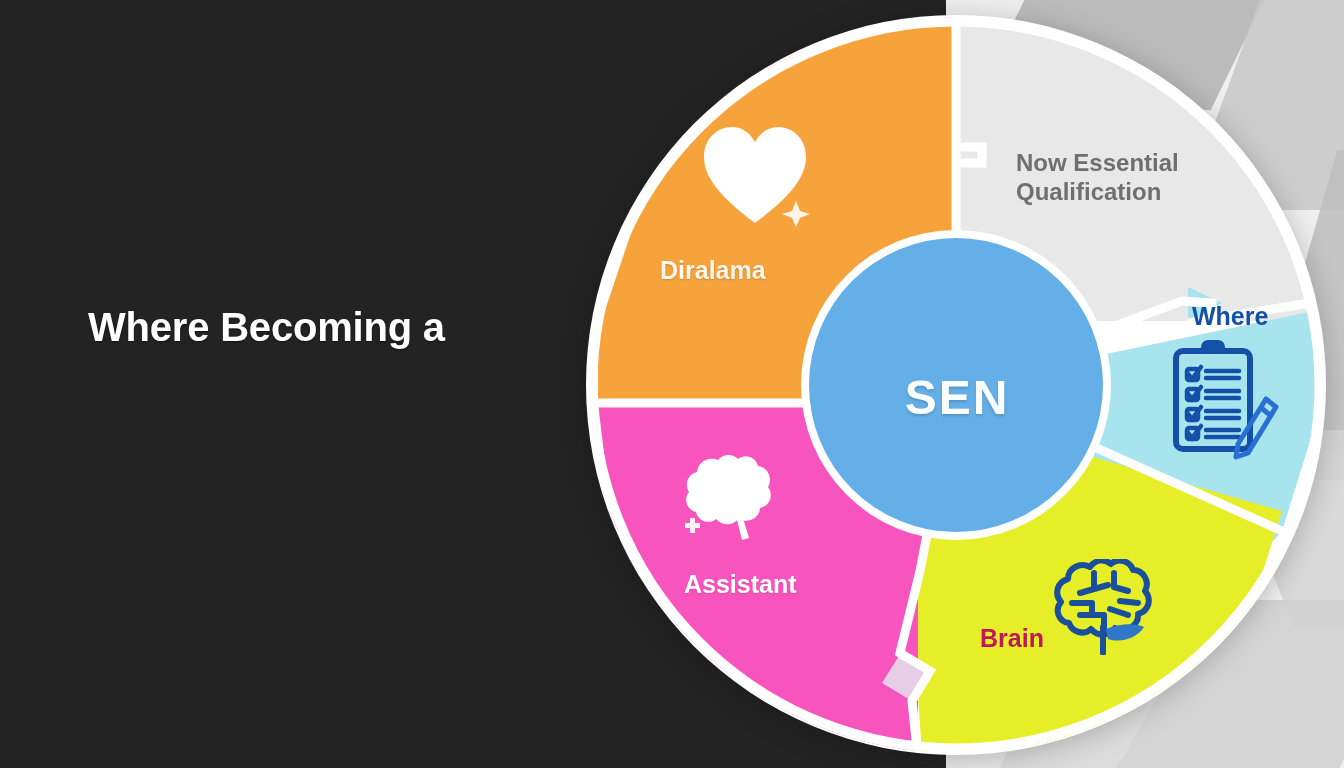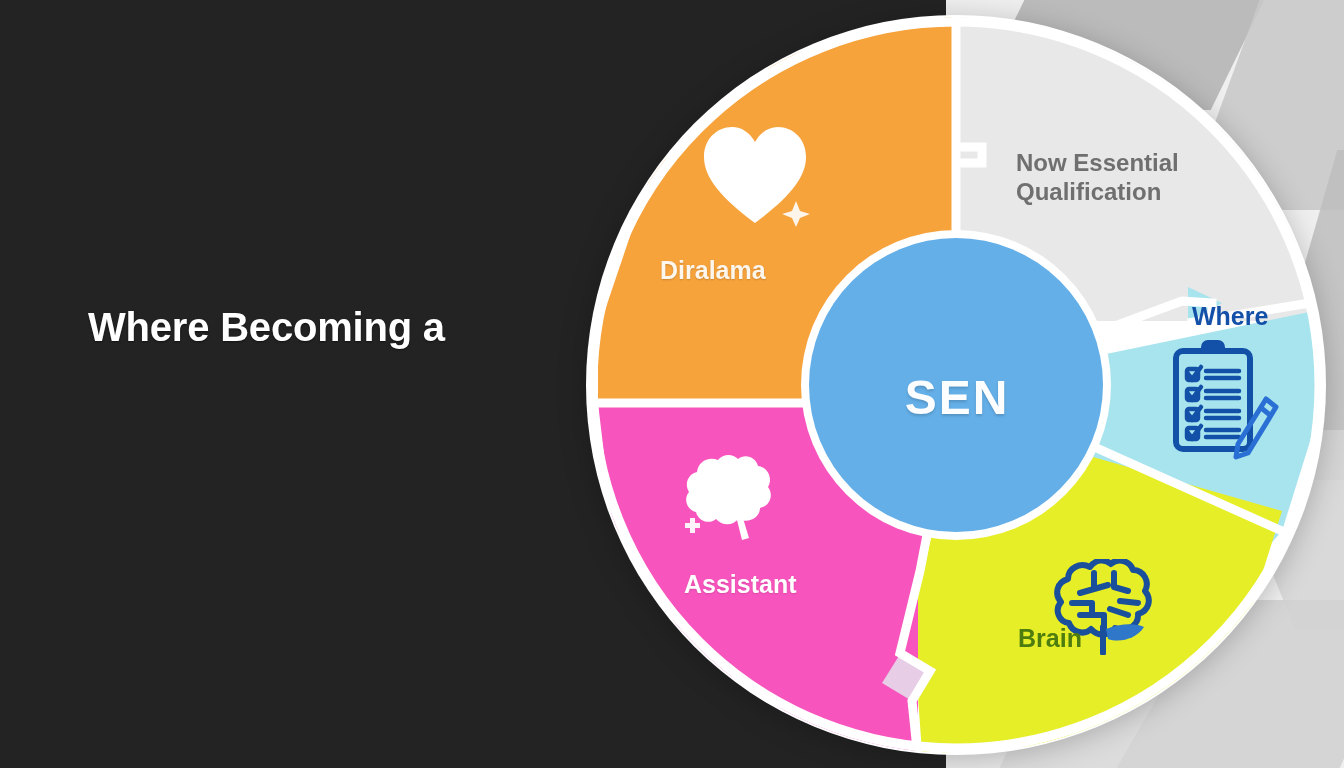--- a/index.html
+++ b/index.html
@@ -105,21 +105,21 @@
     font-size:24px; color:#6f6f6f;
     font-weight:bold;
     margin-top:12px;
   }
   .lbl-reome {
     left:610px; top:290px; width:150px;
     font-size:25px; color:#1350a8;
   }
   .lbl-brain {
     left:398px; top:612px; width:140px;
-    font-size:25px; color:#4d7c0f;text-align:center;
+    font-size:25px; color:#be185d;
   }
   .lbl-qualipment {
     left:102px; top:558px; width:230px;
     font-size:25px; color:#ffffff;
     text-shadow:0 1px 2px rgba(0,0,0,.12);
   }
   .lbl-center {
     left:225px; top:330px; width:300px;
     font-size:48px; color:#fbfdff;
     text-align:center;

